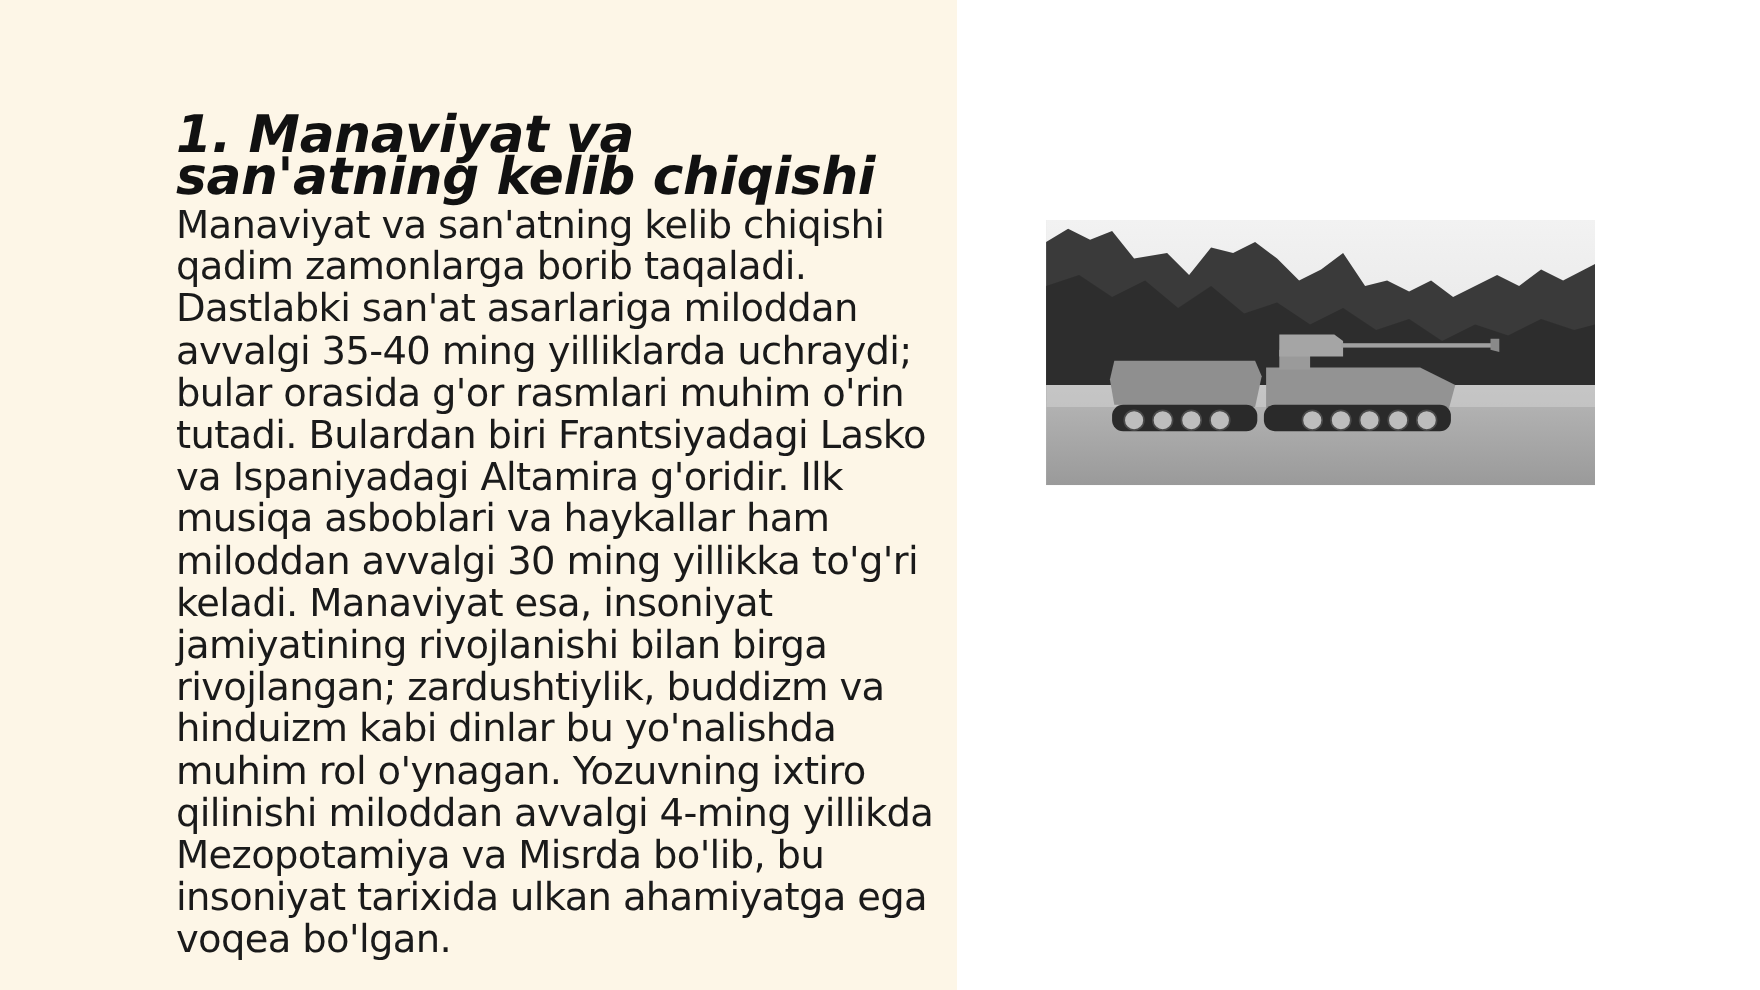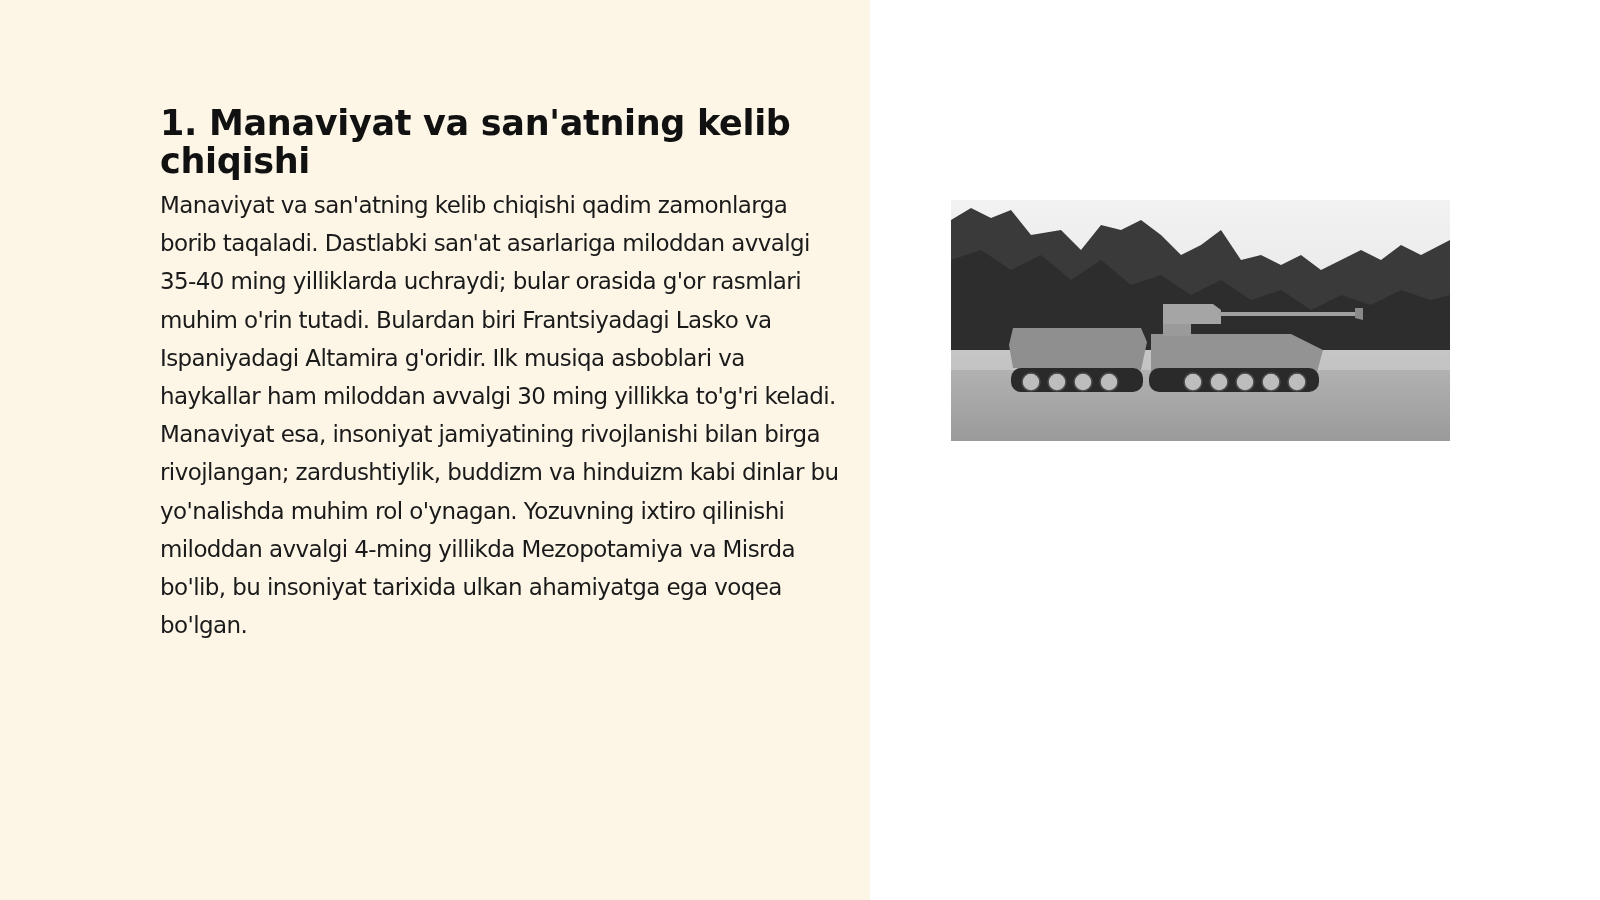--- a/index.html
+++ b/index.html
@@ -8,27 +8,27 @@
       background: #ffffff;
       font-family: "DejaVu Sans", "Liberation Sans", sans-serif;
     }
     .left-panel {
       position: absolute; left: 0; top: 0; width: 870px; height: 900px;
       background: #fdf6e7;
     }
     .title {
       position: absolute; left: 160px; top: 104px; width: 680px;
       margin: 0;
-      font-size: 35px; line-height: 38px; font-weight: bold; 
+      font-size: 47px; line-height: 38px; font-weight: bold; font-style: italic;
       color: #111111; letter-spacing: -0.3px;
     }
     .body-text {
       position: absolute; left: 160px; top: 186px; width: 690px;
       margin: 0;
-      font-size: 23px; line-height: 38.2px; color: #1a1a1a;
+      font-size: 35px; line-height: 38.2px; color: #1a1a1a;
       letter-spacing: -0.6px;
     }
     .photo {
       position: absolute; left: 951px; top: 200px; width: 499px; height: 241px;
       overflow: hidden; background: #d8d8d8;
     }
   </style>
 </head>
 <body>
 

